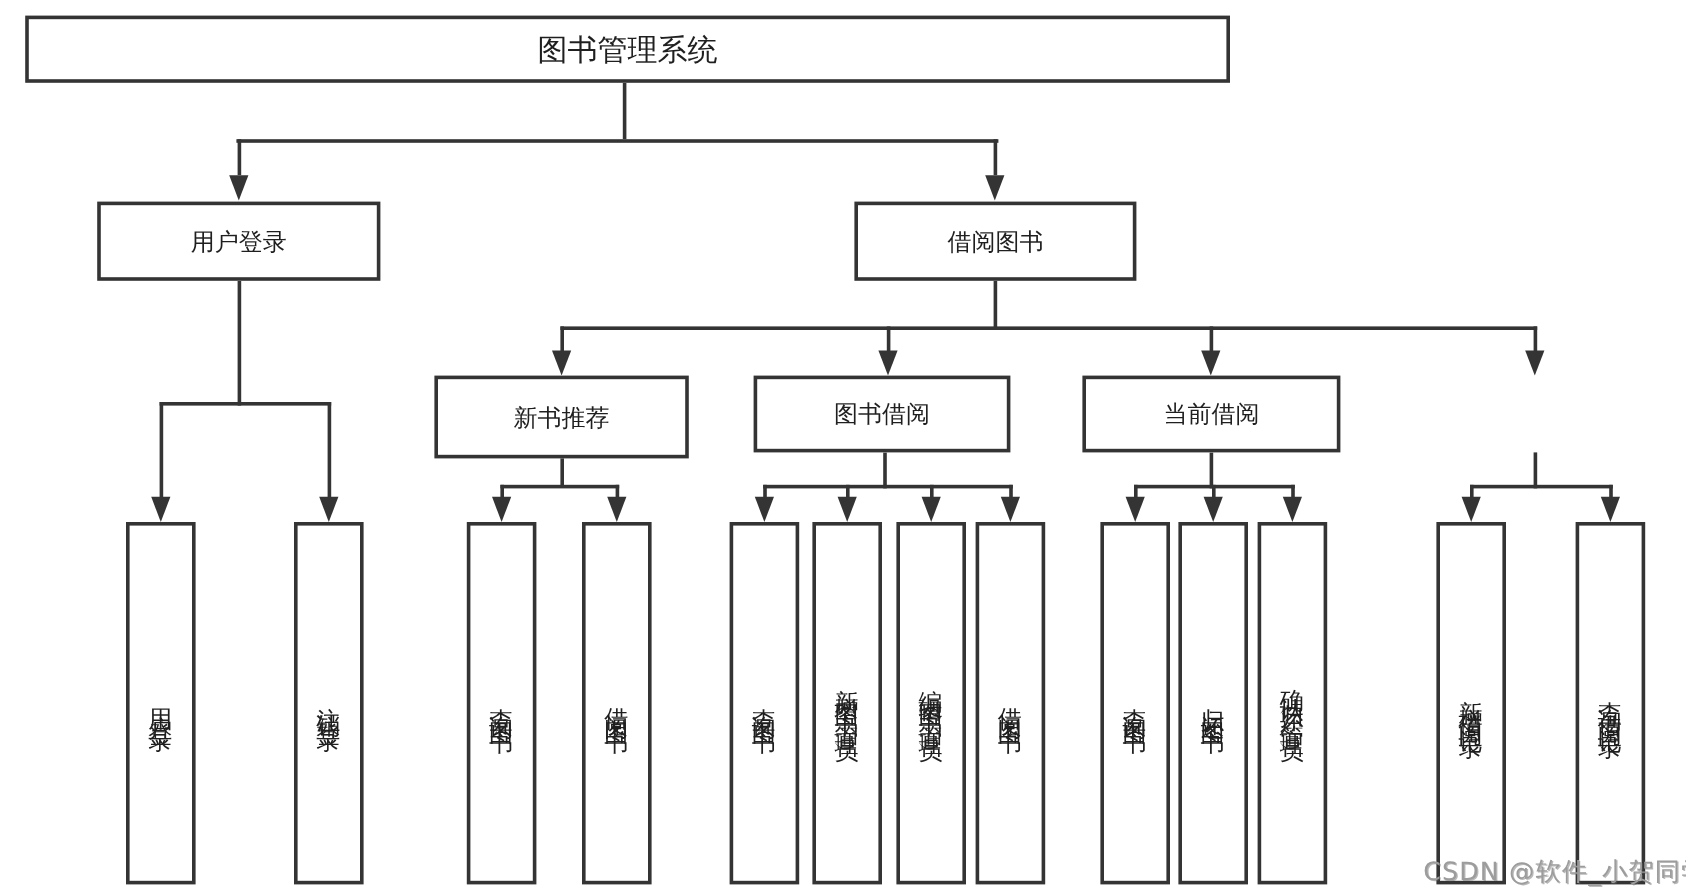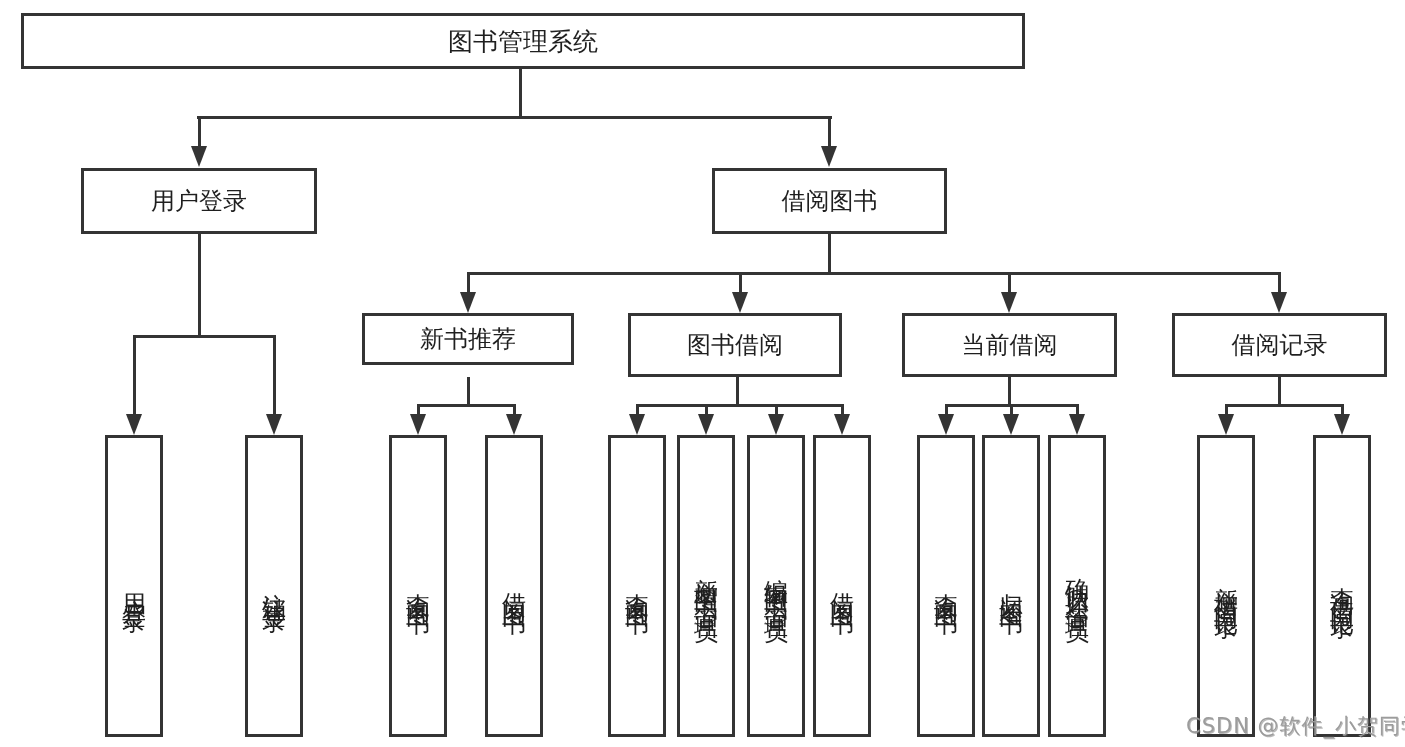--- a/index.html
+++ b/index.html
@@ -12,21 +12,21 @@
     overflow:hidden;
   }
   .box {
     position:absolute;
     background:#ffffff;
     border:3px solid #343434;
     box-sizing:border-box;
     display:flex;
     align-items:center;
     justify-content:center;
-    font-size:24px;
+    font-size:20px;
     color:#1f1f1f;
     line-height:1;
     z-index:2;
   }
   .box.root   { font-size:25px; }
   .leaf       { top:435px; width:58px; height:302px; }
   .vtext {
     writing-mode:vertical-rl;
     text-orientation:mixed;
     letter-spacing:6px;
@@ -87,24 +87,23 @@
   <div class="hline" style="left:467px; top:272px; width:814px;"></div>
   <div class="vline" style="left:467px;  top:272px; height:21px;"></div>
   <div class="arrow" style="left:460px;  top:292px;"></div>
   <div class="vline" style="left:739px;  top:272px; height:21px;"></div>
   <div class="arrow" style="left:732px;  top:292px;"></div>
   <div class="vline" style="left:1008px; top:272px; height:21px;"></div>
   <div class="arrow" style="left:1001px; top:292px;"></div>
   <div class="vline" style="left:1278px; top:272px; height:21px;"></div>
   <div class="arrow" style="left:1271px; top:292px;"></div>
 
-  <div class="box" style="left:362px;  top:313px; width:212px; height:52px;">新书推荐</div>
+  <div class="box" style="left:362px;  top:313px; width:212px; height:69px;">新书推荐</div>
   <div class="box" style="left:902px;  top:313px; width:215px; height:64px;">当前借阅</div>
   <div class="box" style="left:628px;  top:313px; width:214px; height:64px;">图书借阅</div>
-  <div class="box" style="left:1172px; top:313px; width:215px; height:64px;">借阅记录</div>
 
   <div class="vline" style="left:467px; top:377px; height:29px;"></div>
   <div class="hline" style="left:417px; top:404px; width:99px;"></div>
   <div class="vline" style="left:417px; top:404px; height:12px;"></div>
   <div class="arrow" style="left:410px; top:414px;"></div>
   <div class="vline" style="left:513px; top:404px; height:12px;"></div>
   <div class="arrow" style="left:506px; top:414px;"></div>
 
   <div class="vline" style="left:736px; top:377px; height:30px;"></div>
   <div class="hline" style="left:636px; top:404px; width:208px;"></div>

